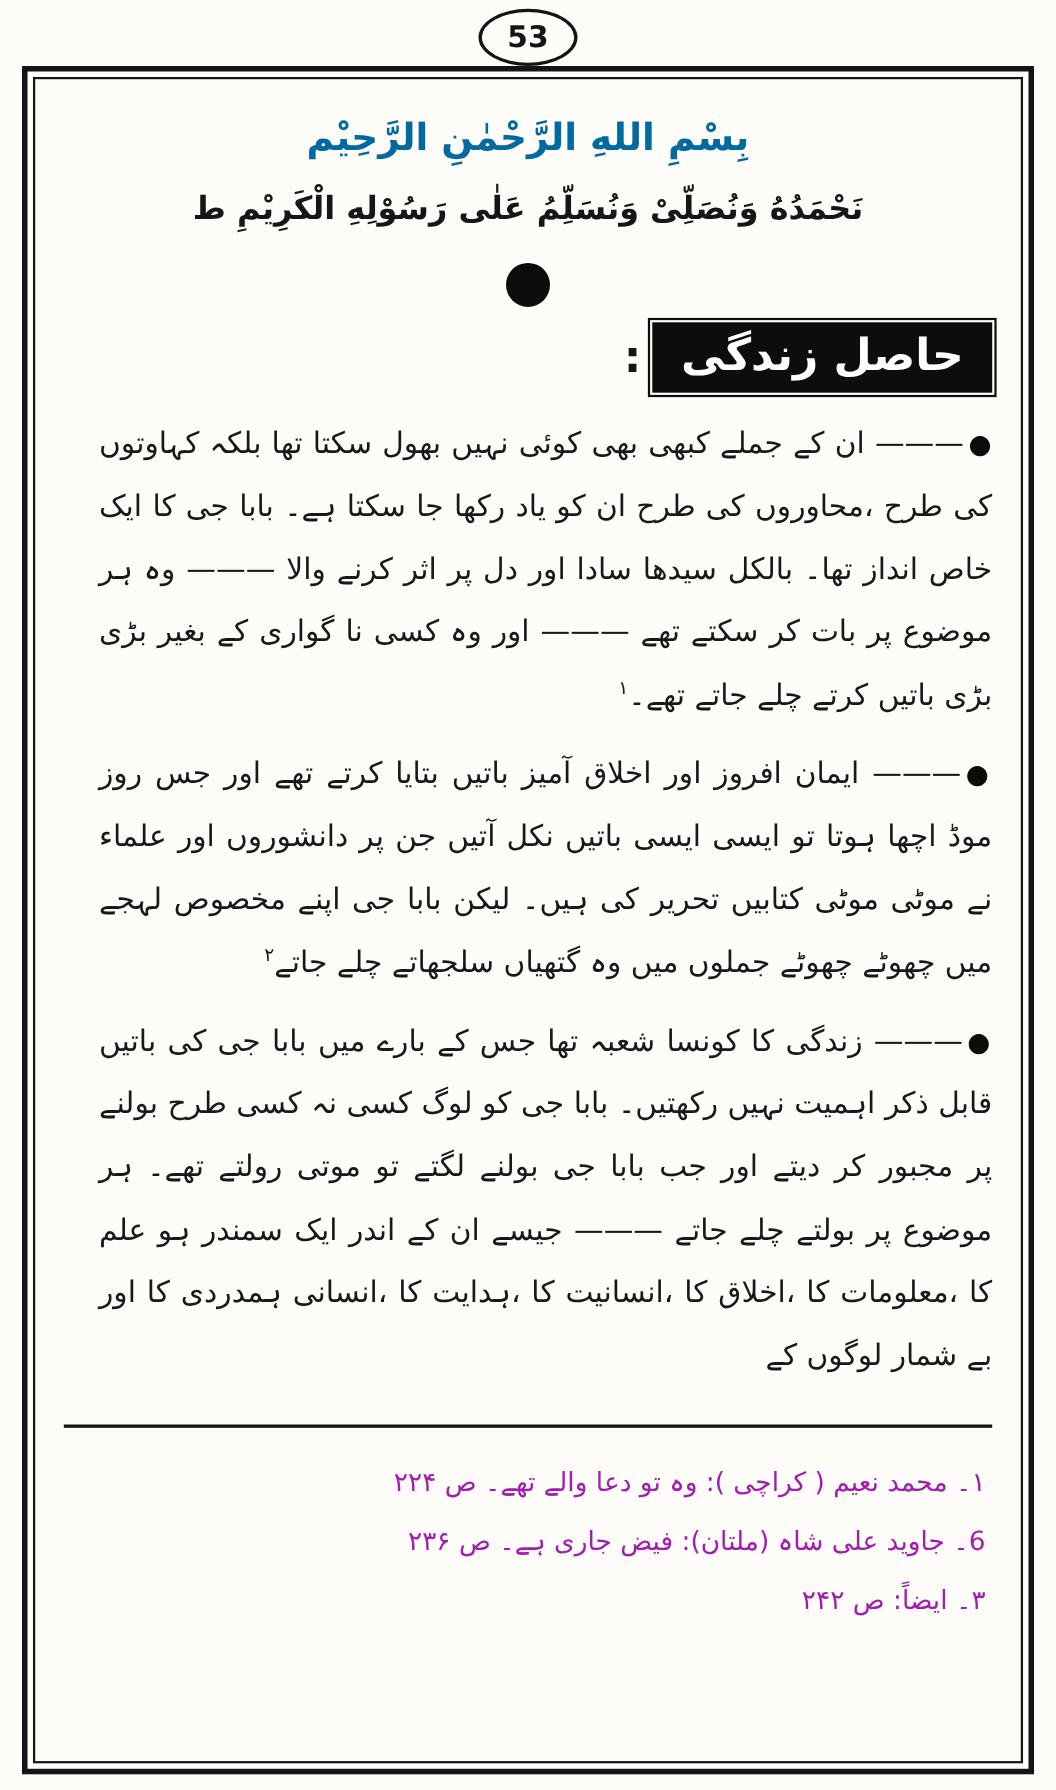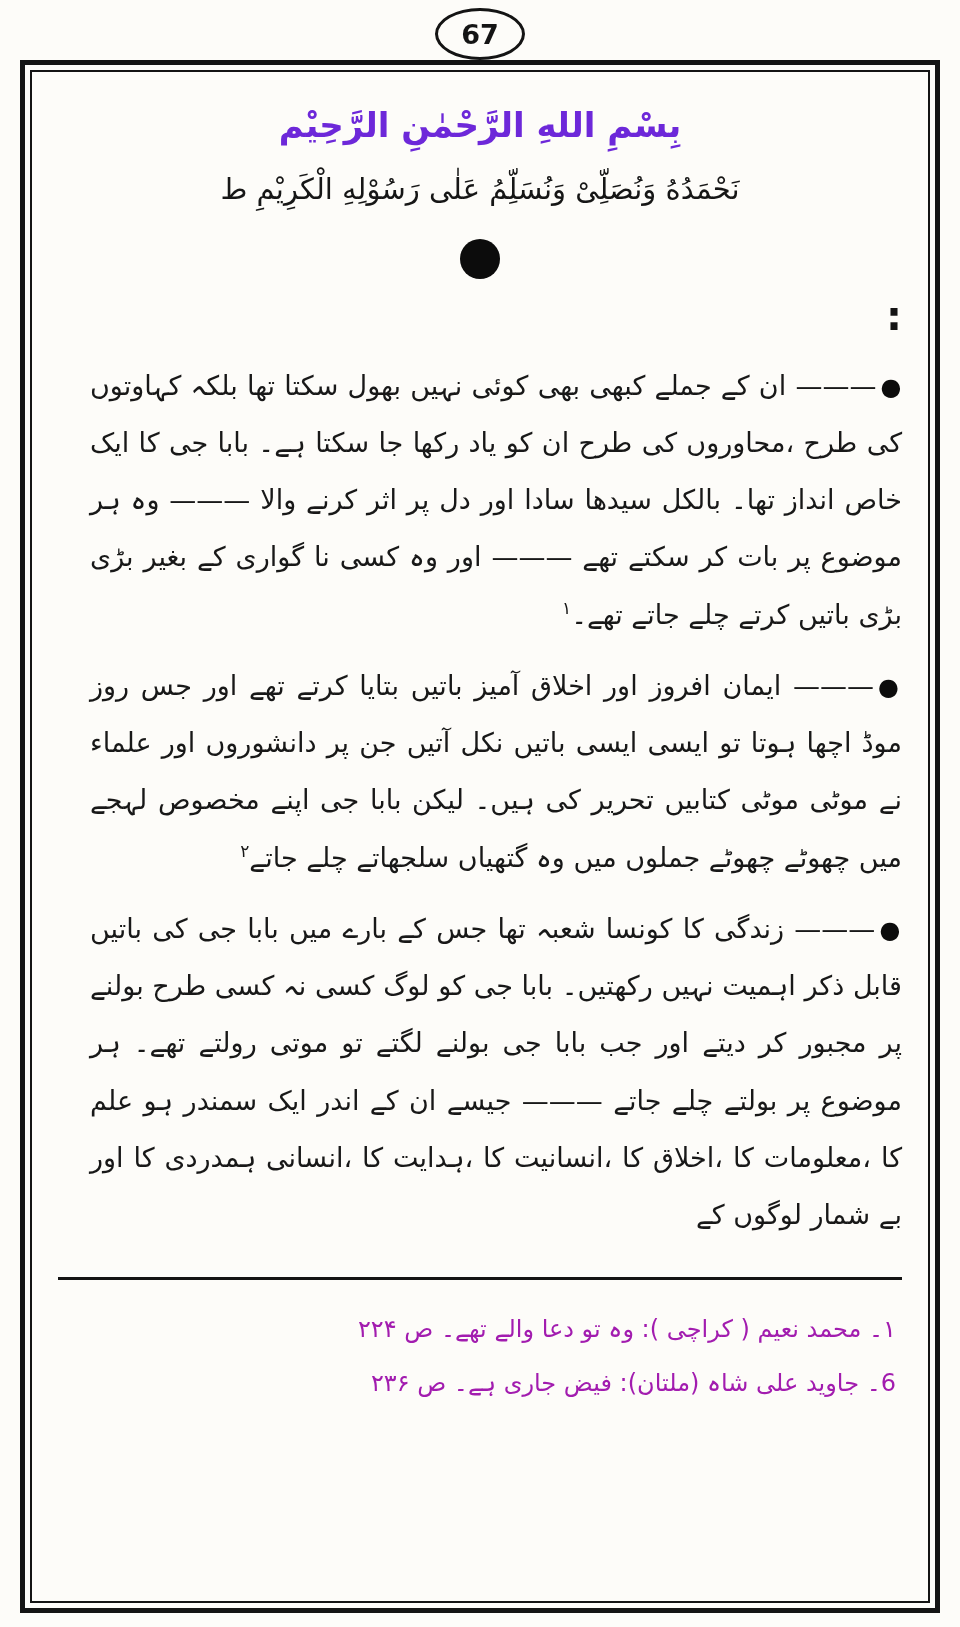--- a/index.html
+++ b/index.html
@@ -51,28 +51,28 @@
     bottom:5px;
     border:2px solid #141414;
     padding:18px 26px 14px 26px;
     box-sizing:border-box;
     overflow:hidden;
   }
   .bismillah{
     text-align:center;
     font-size:34px;
     font-weight:bold;
-    color:#6d28d9;
+    color:#0369a1;
     margin-top:8px;
     line-height:1.6;
   }
   .salutation{
     text-align:center;
     font-size:29px;
-    font-weight:normal;
+    font-weight:bold;
     color:#161616;
     margin-top:14px;
     line-height:1.6;
   }
   .ornament-dot{
     width:40px;
     height:40px;
     background:#0c0c0c;
     border-radius:50%;
     margin:26px auto 4px auto;
@@ -135,46 +135,48 @@
     line-height:2.25;
     color:#a21caf;
   }
 </style>
 </head>
 <body>
 
 <div class="page">
 
   <div class="page-number-oval">
-    <span>67</span>
+    <span>53</span>
   </div>
 
   <div class="outer-frame">
     <div class="inner-frame">
 
       <div class="bismillah">بِسْمِ اللهِ الرَّحْمٰنِ الرَّحِيْم</div>
       <div class="salutation">نَحْمَدُهُ وَنُصَلِّىْ وَنُسَلِّمُ عَلٰى رَسُوْلِهِ الْكَرِيْمِ ط</div>
 
       <div class="ornament-dot"></div>
 
       <div class="heading-row">
+        <span class="heading-box">حاصل زندگی</span>
         <span class="heading-colon">:</span>
       </div>
 
       <div class="paragraphs">
         <p class="para"><span class="bullet">●</span><span>——— ان کے جملے کبھی بھی کوئی نہیں بھول سکتا تھا بلکہ کہاوتوں کی طرح ،محاوروں کی طرح ان کو یاد رکھا جا سکتا ہے۔ بابا جی کا ایک خاص انداز تھا۔ بالکل سیدھا سادا اور دل پر اثر کرنے والا ——— وہ ہر موضوع پر بات کر سکتے تھے ——— اور وہ کسی نا گواری کے بغیر بڑی بڑی باتیں کرتے چلے جاتے تھے۔</span><sup>۱</sup></p>
 
         <p class="para"><span class="bullet">●</span><span>——— ایمان افروز اور اخلاق آمیز باتیں بتایا کرتے تھے اور جس روز موڈ اچھا ہوتا تو ایسی ایسی باتیں نکل آتیں جن پر دانشوروں اور علماء نے موٹی موٹی کتابیں تحریر کی ہیں۔ لیکن بابا جی اپنے مخصوص لہجے میں چھوٹے چھوٹے جملوں میں وہ گتھیاں سلجھاتے چلے جاتے</span><sup>۲</sup></p>
 
 
         <p class="para"><span class="bullet">●</span><span>——— زندگی کا کونسا شعبہ تھا جس کے بارے میں بابا جی کی باتیں قابل ذکر اہمیت نہیں رکھتیں۔ بابا جی کو لوگ کسی نہ کسی طرح بولنے پر مجبور کر دیتے اور جب بابا جی بولنے لگتے تو موتی رولتے تھے۔ ہر موضوع پر بولتے چلے جاتے ——— جیسے ان کے اندر ایک سمندر ہو علم کا ،معلومات کا ،اخلاق کا ،انسانیت کا ،ہدایت کا ،انسانی ہمدردی کا اور بے شمار لوگوں کے</span><sup></sup></p>
       </div>
 
       <div class="footnote-rule"></div>
 
       <div class="footnotes">
         <div class="footnote">۱۔ محمد نعیم ( کراچی ): وہ تو دعا والے تھے۔ ص ۲۲۴</div>
         <div class="footnote">6۔ جاوید علی شاہ (ملتان): فیض جاری ہے۔ ص ۲۳۶</div>
+        <div class="footnote">۳۔ ایضاً: ص ۲۴۲</div>
       </div>
 
     </div>
   </div>
 </div>
 
 </body></html>

